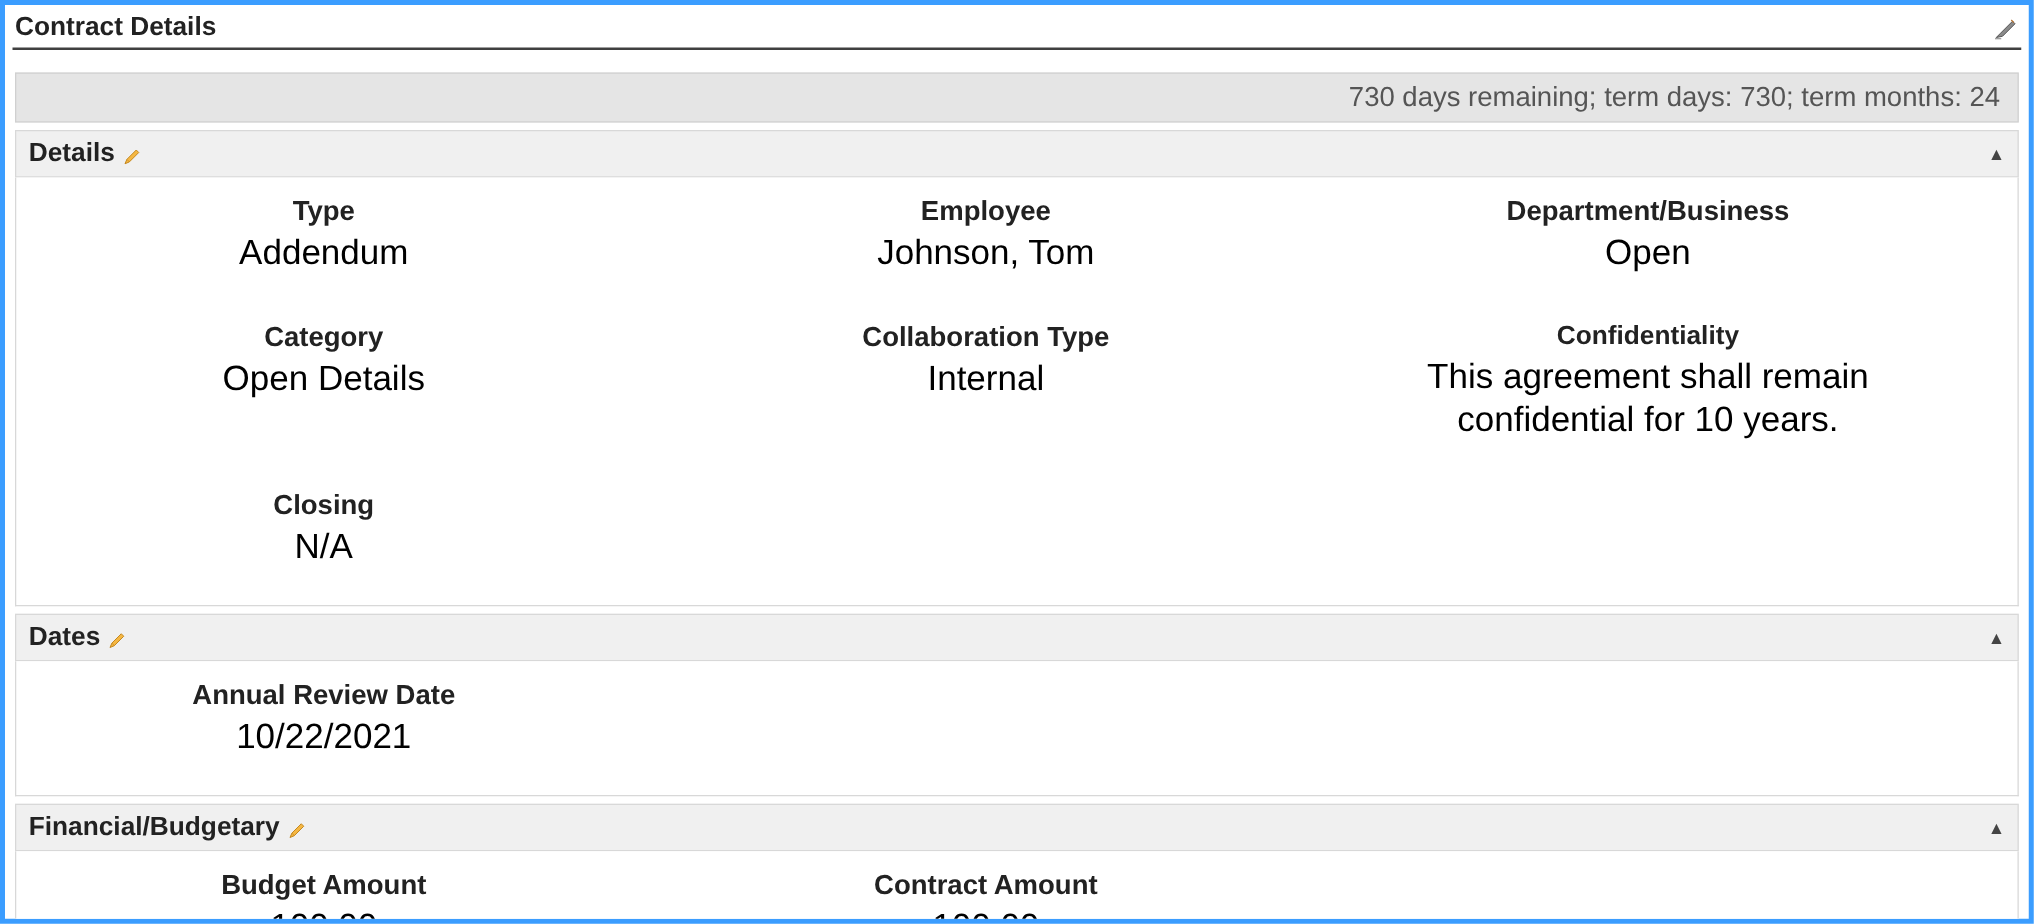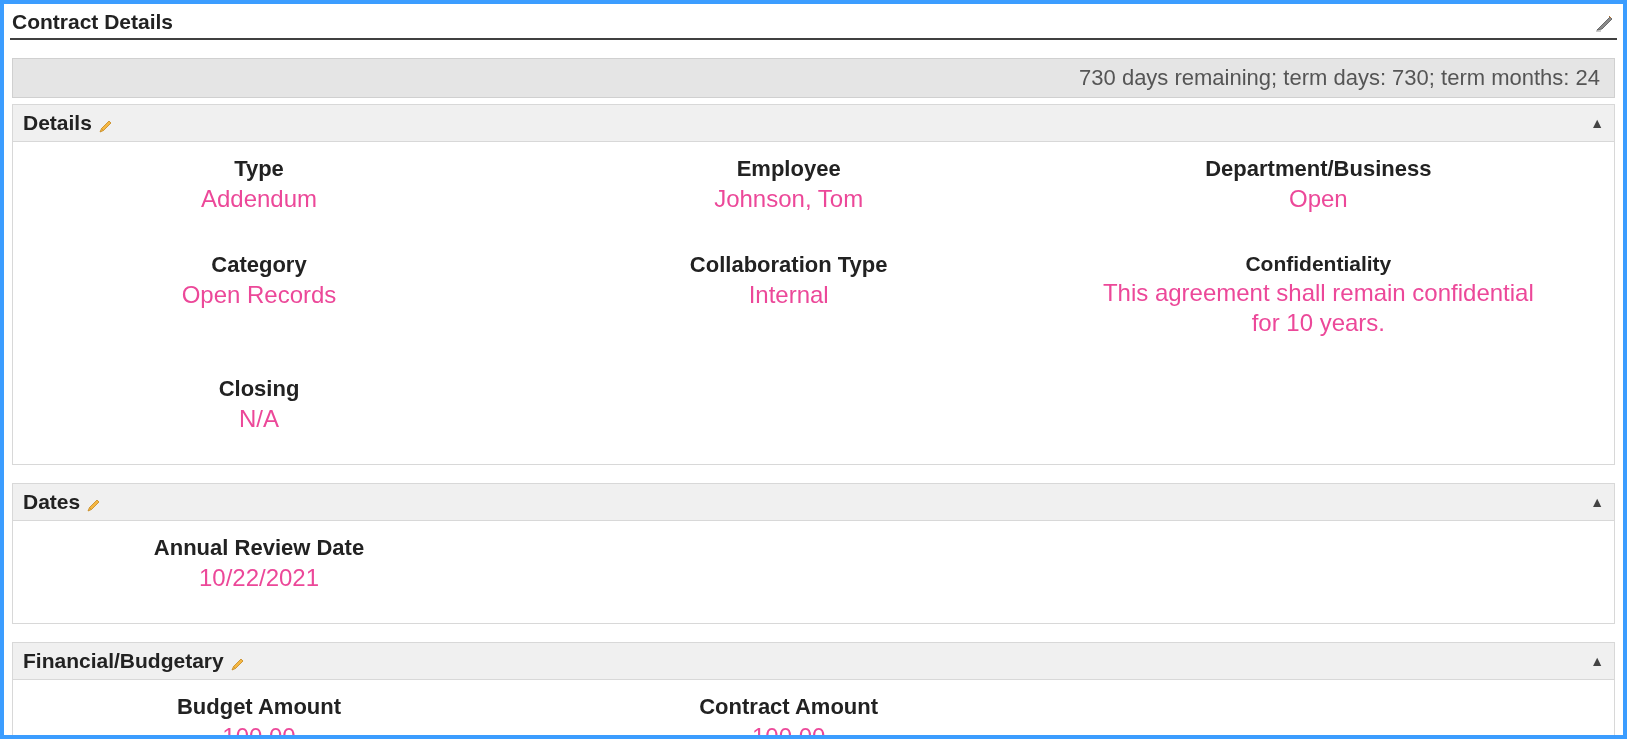--- a/index.html
+++ b/index.html
@@ -36,21 +36,21 @@
     .status-bar {
       background: #e5e5e5;
       border: 1px solid #d0d0d0;
       padding: 6px 14px;
       font-size: 22px;
       color: #555;
       text-align: right;
       margin: 0 2px 6px 2px;
     }
     .panel {
-      margin: 0 2px 18px 2px;
+      margin: 0 2px 6px 2px;
     }
     .panel-header {
       background: #f0f0f0;
       border: 1px solid #d8d8d8;
       padding: 6px 10px;
       display: flex;
       align-items: center;
       justify-content: space-between;
       font-size: 21px;
       font-weight: bold;
@@ -85,22 +85,22 @@
     }
     .field {
       max-width: 460px;
     }
     .field-label {
       font-weight: bold;
       font-size: 22px;
       color: #222;
     }
     .field-value {
-      font-size: 24px;
-      color: #ec4899;
+      font-size: 28px;
+      color: #000000;
       margin-top: 2px;
       line-height: 1.25;
     }
     .confidentiality .field-label {
       font-size: 21px;
     }
   </style>
 </head>
 <body>
 
@@ -141,21 +141,21 @@
       <div class="field">
         <div class="field-label">Employee</div>
         <div class="field-value">Johnson, Tom</div>
       </div>
       <div class="field">
         <div class="field-label">Department/Business</div>
         <div class="field-value">Open</div>
       </div>
       <div class="field">
         <div class="field-label">Category</div>
-        <div class="field-value">Open Records</div>
+        <div class="field-value">Open Details</div>
       </div>
       <div class="field">
         <div class="field-label">Collaboration Type</div>
         <div class="field-value">Internal</div>
       </div>
       <div class="field confidentiality">
         <div class="field-label">Confidentiality</div>
         <div class="field-value">This agreement shall remain confidential for 10 years.</div>
       </div>
       <div class="field">

